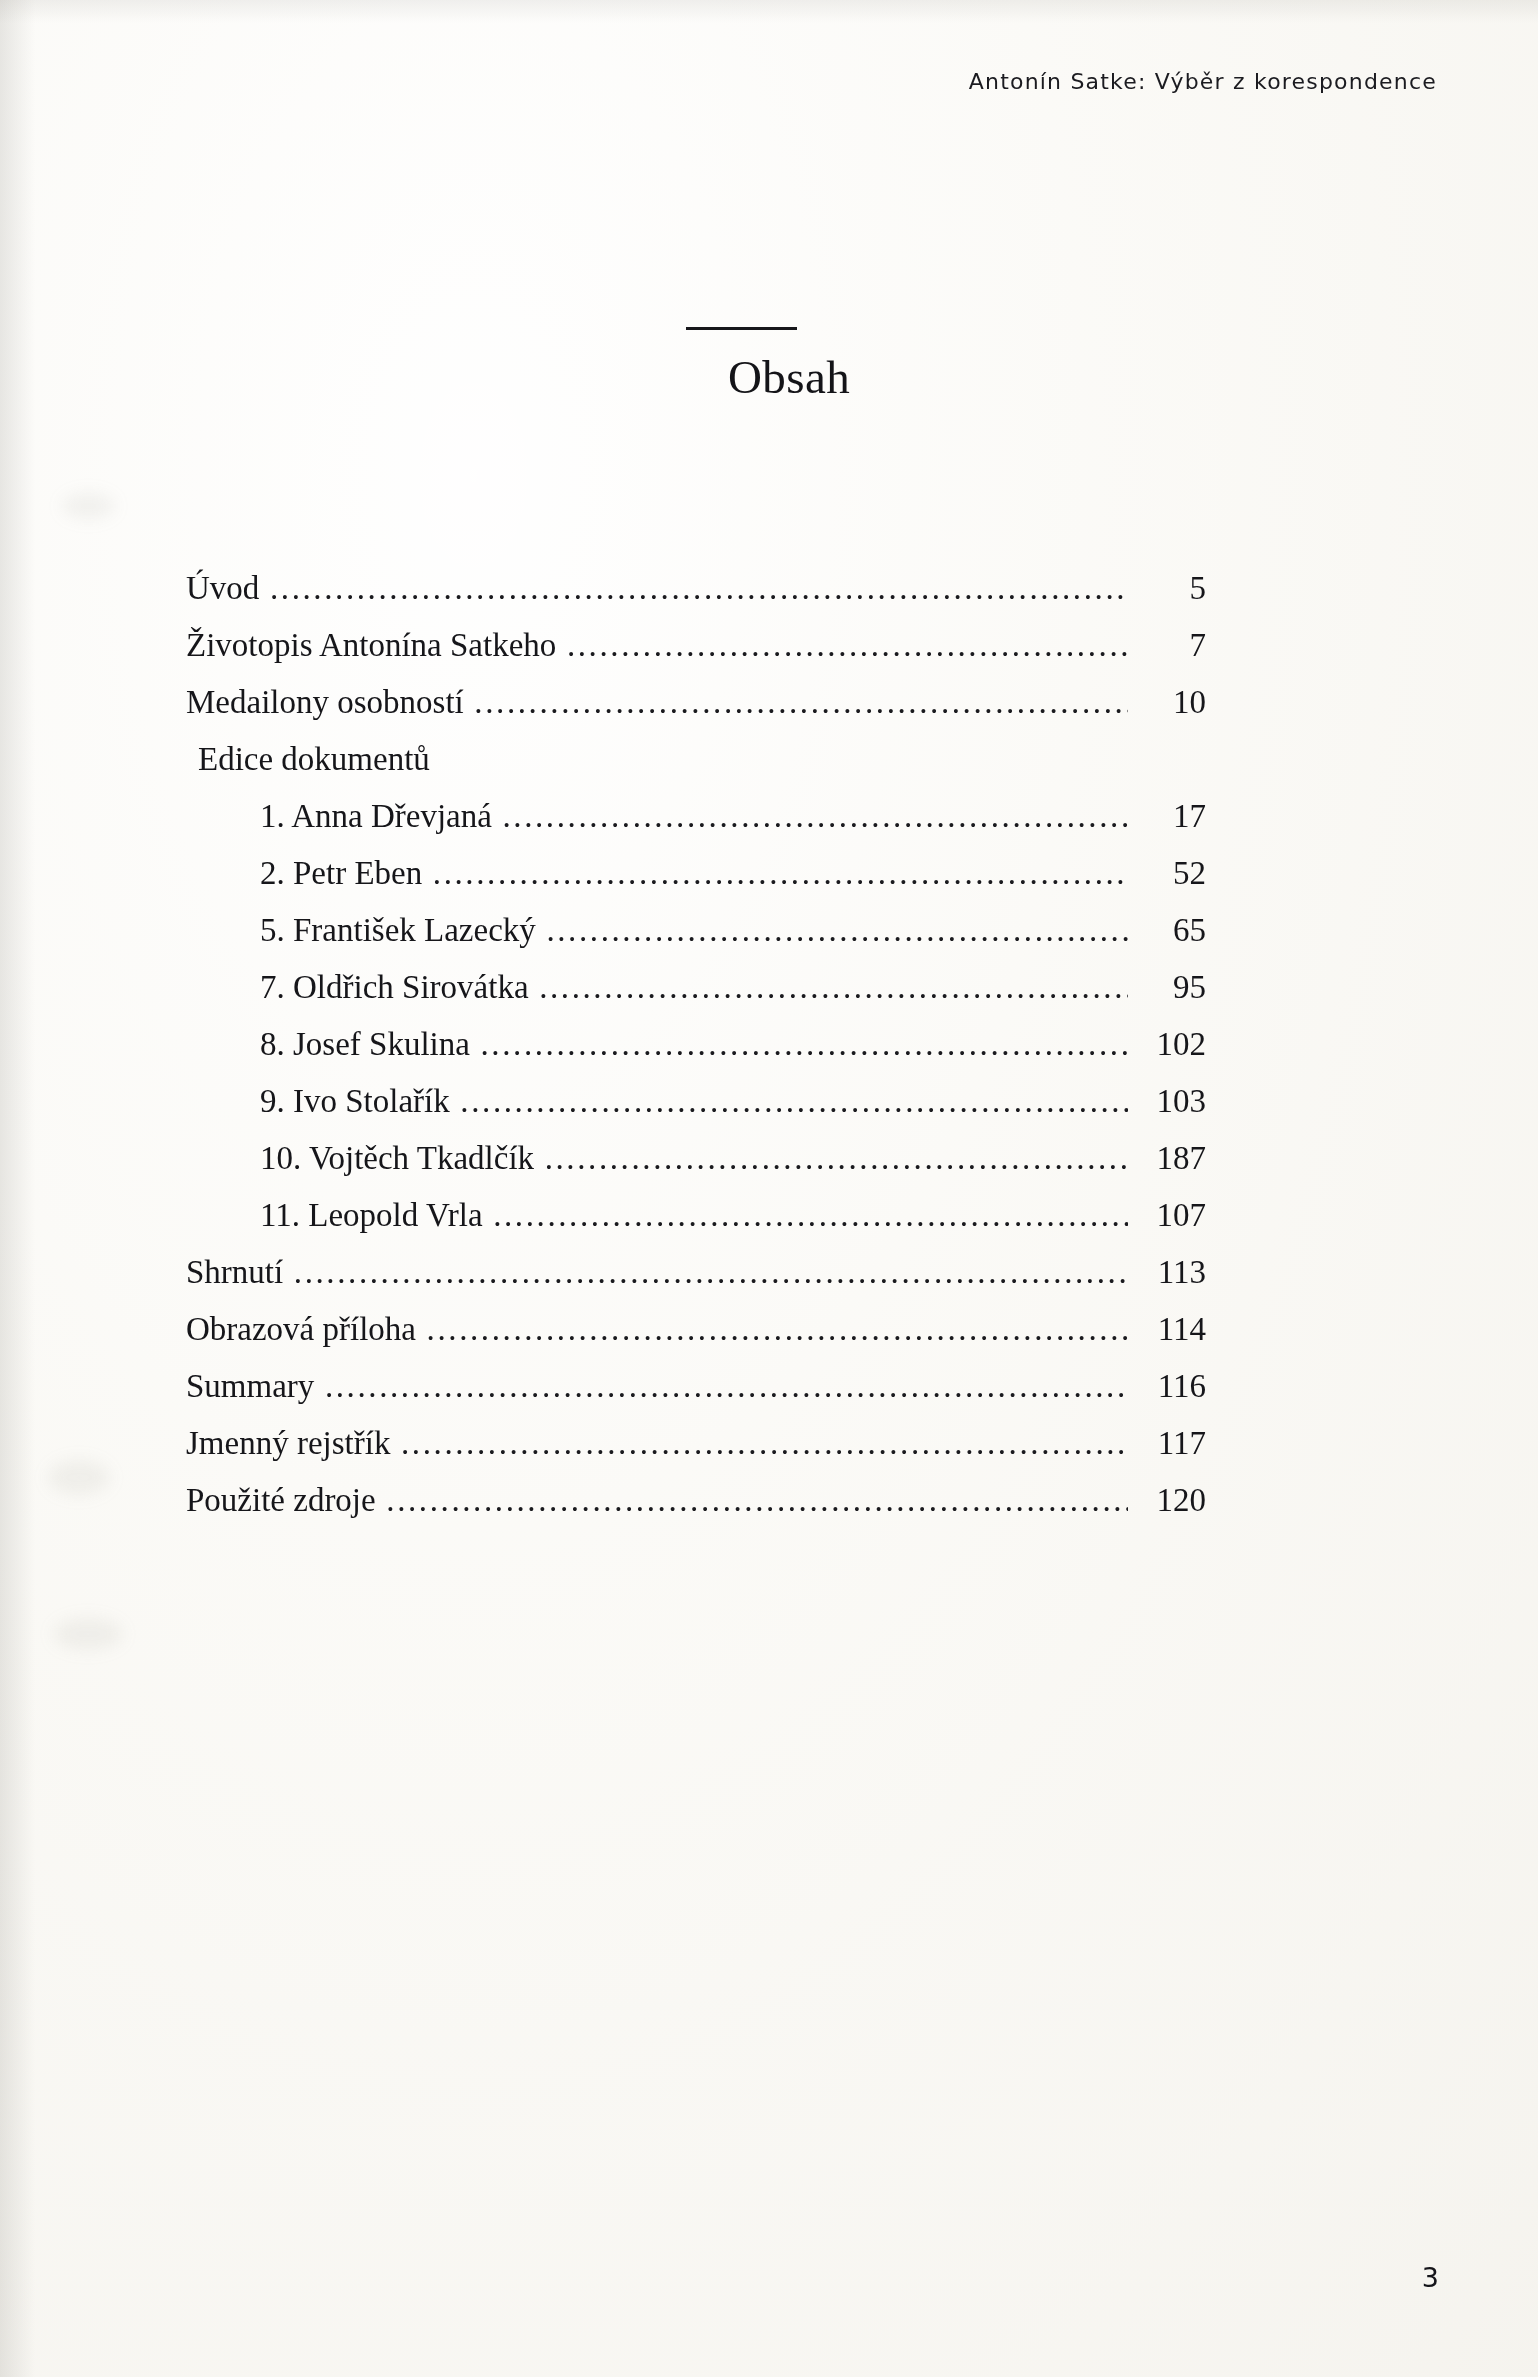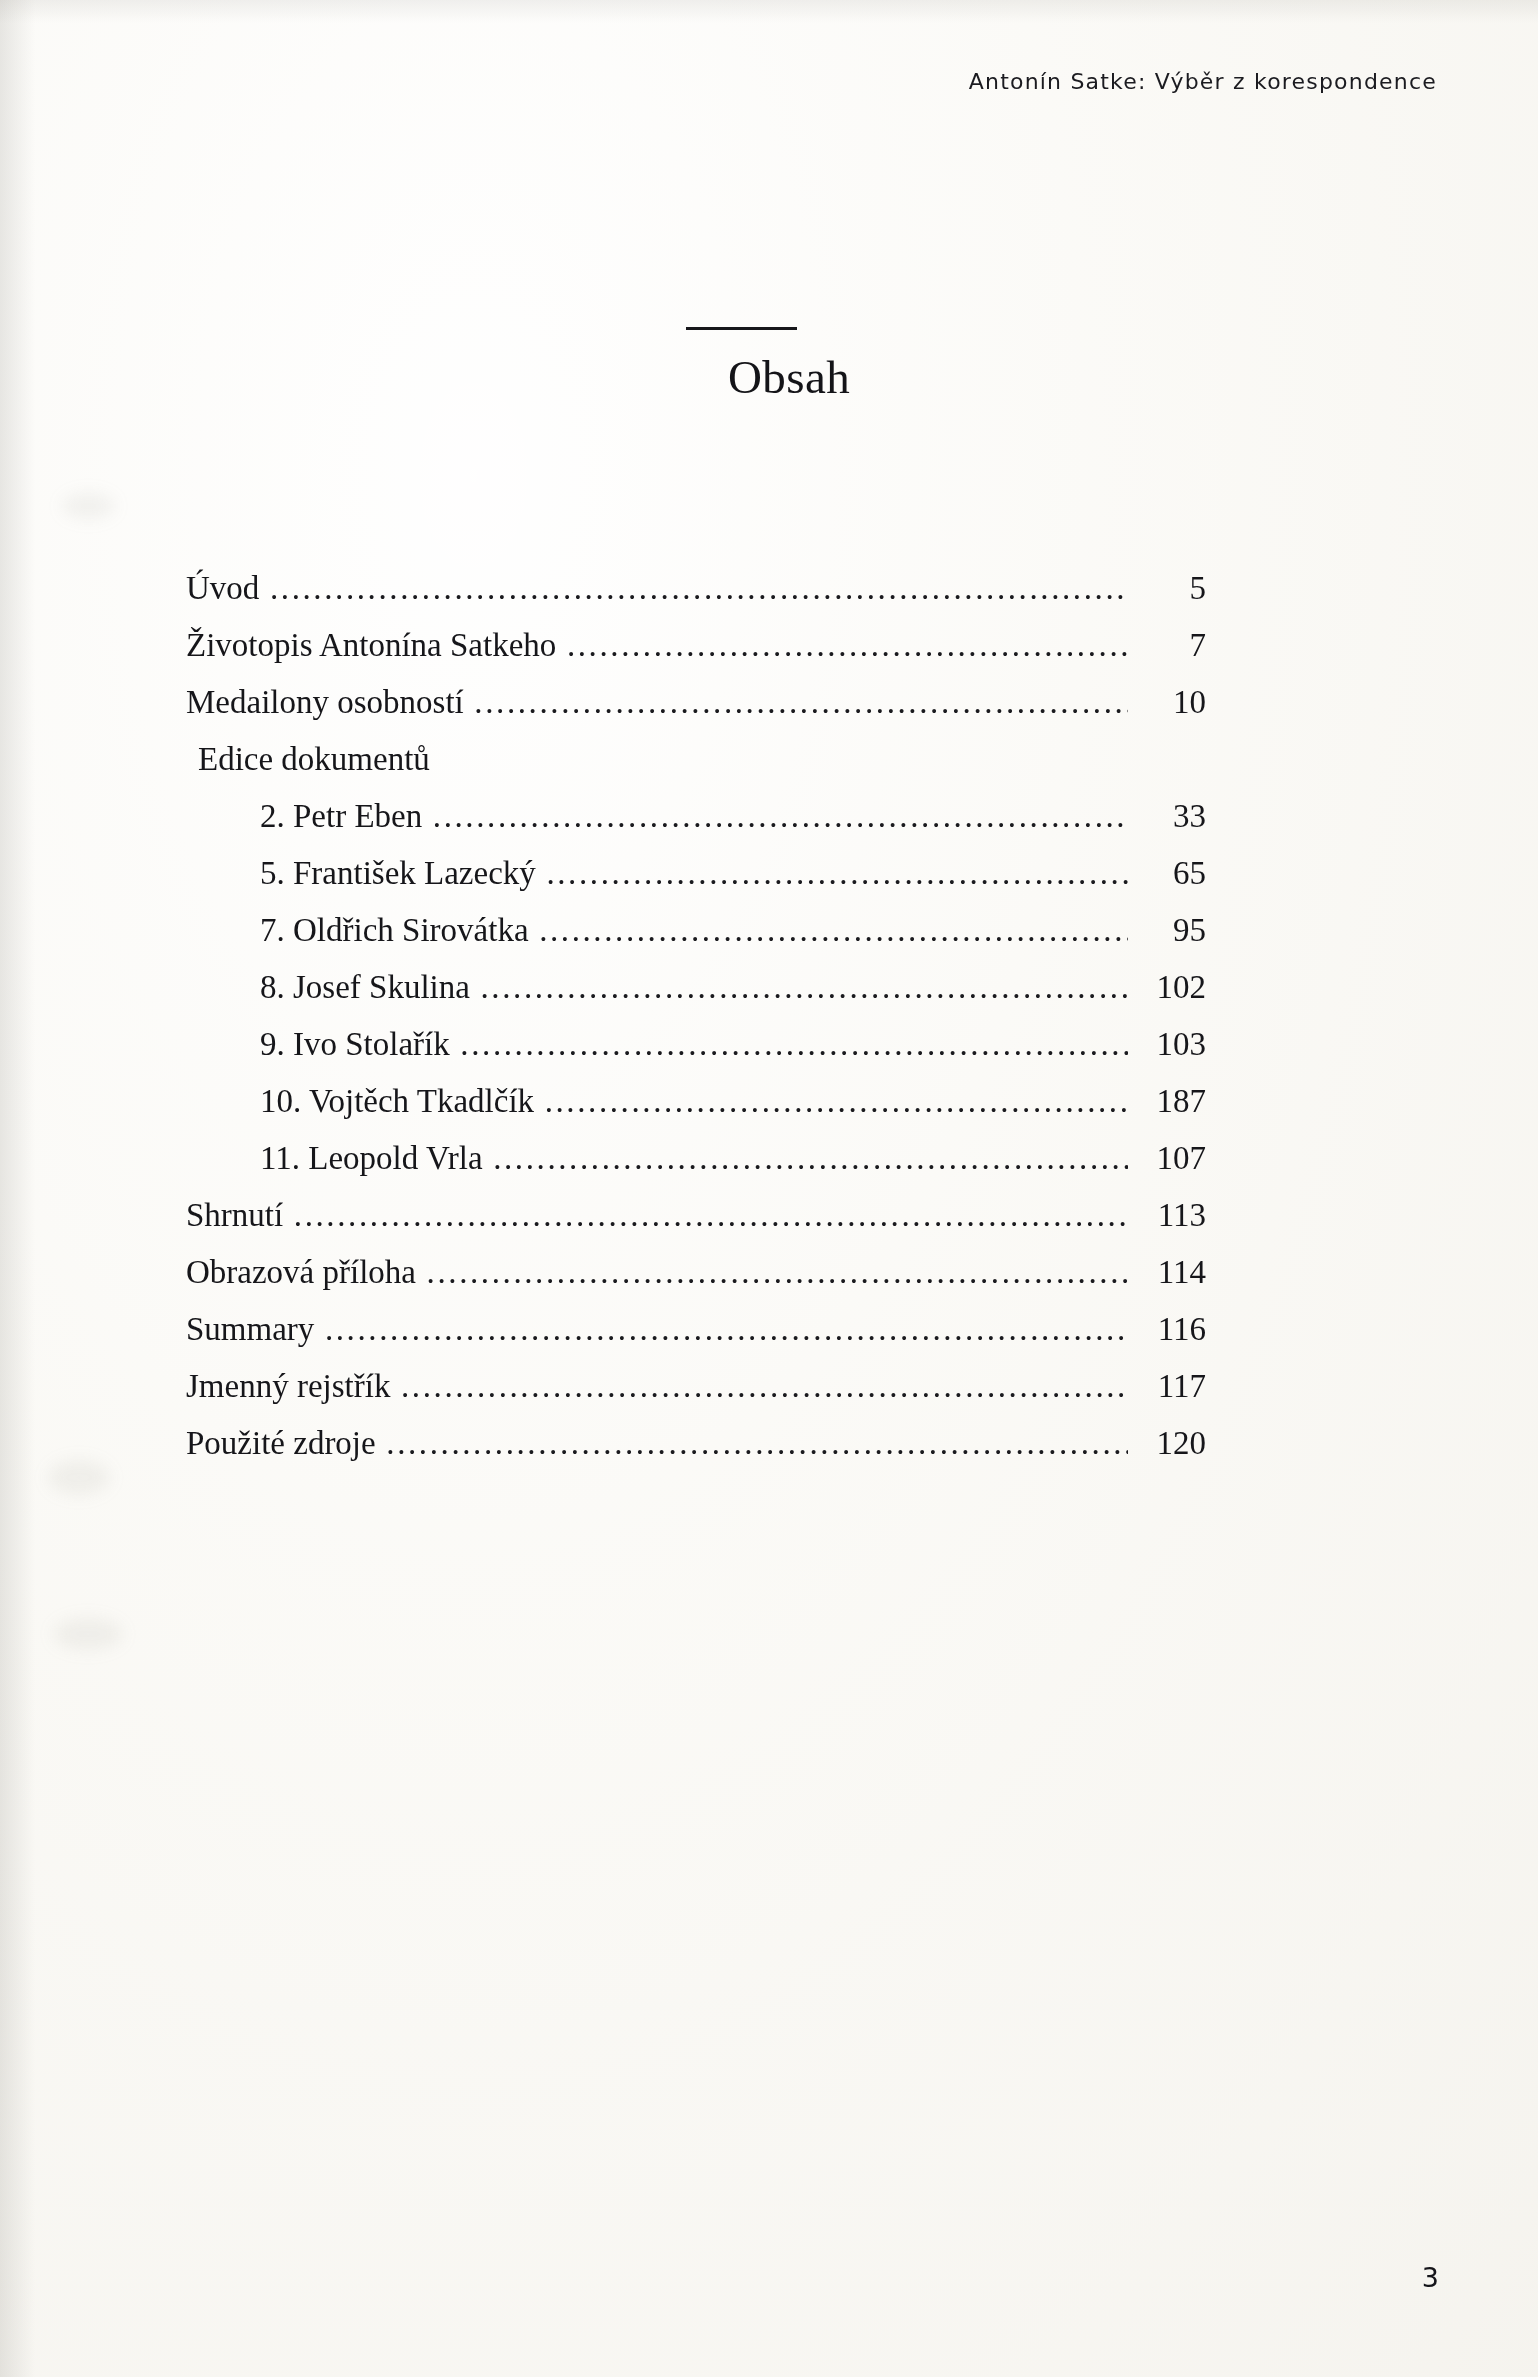--- a/index.html
+++ b/index.html
@@ -170,23 +170,28 @@
         <span class="leader"></span>
         <span class="page-num">7</span>
       </div>
       <div class="toc-entry indent-1">
         <span class="label">Medailony osobností</span>
         <span class="leader"></span>
         <span class="page-num">10</span>
       </div>
       <div class="toc-group indent-1">Edice dokumentů</div>
       <div class="toc-entry indent-2">
+        <span class="label">1. Anna Dřevjaná</span>
+        <span class="leader"></span>
+        <span class="page-num">17</span>
+      </div>
+      <div class="toc-entry indent-2">
         <span class="label">2. Petr Eben</span>
         <span class="leader"></span>
-        <span class="page-num">33</span>
+        <span class="page-num">52</span>
       </div>
       <div class="toc-entry indent-2">
         <span class="label">5. František Lazecký</span>
         <span class="leader"></span>
         <span class="page-num">65</span>
       </div>
       <div class="toc-entry indent-2">
         <span class="label">7. Oldřich Sirovátka</span>
         <span class="leader"></span>
         <span class="page-num">95</span>

